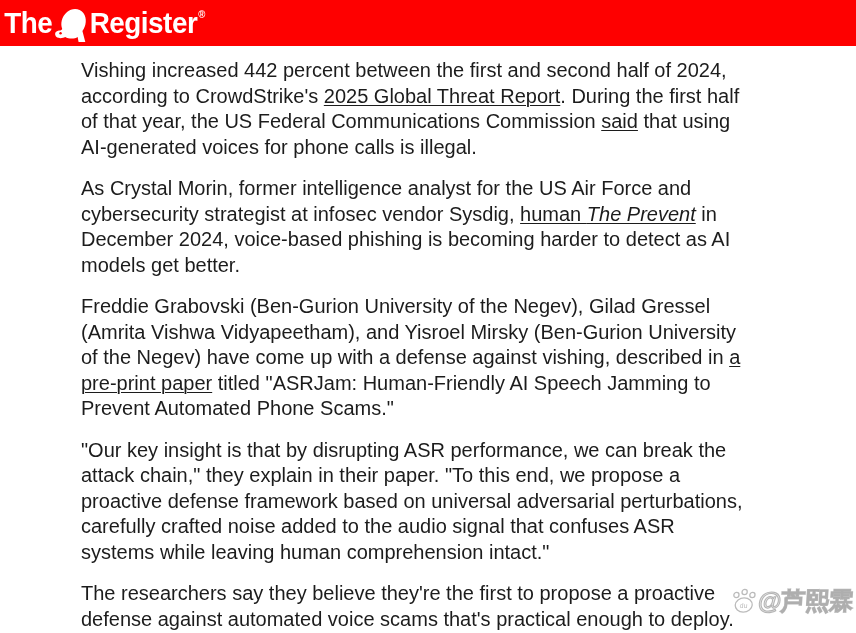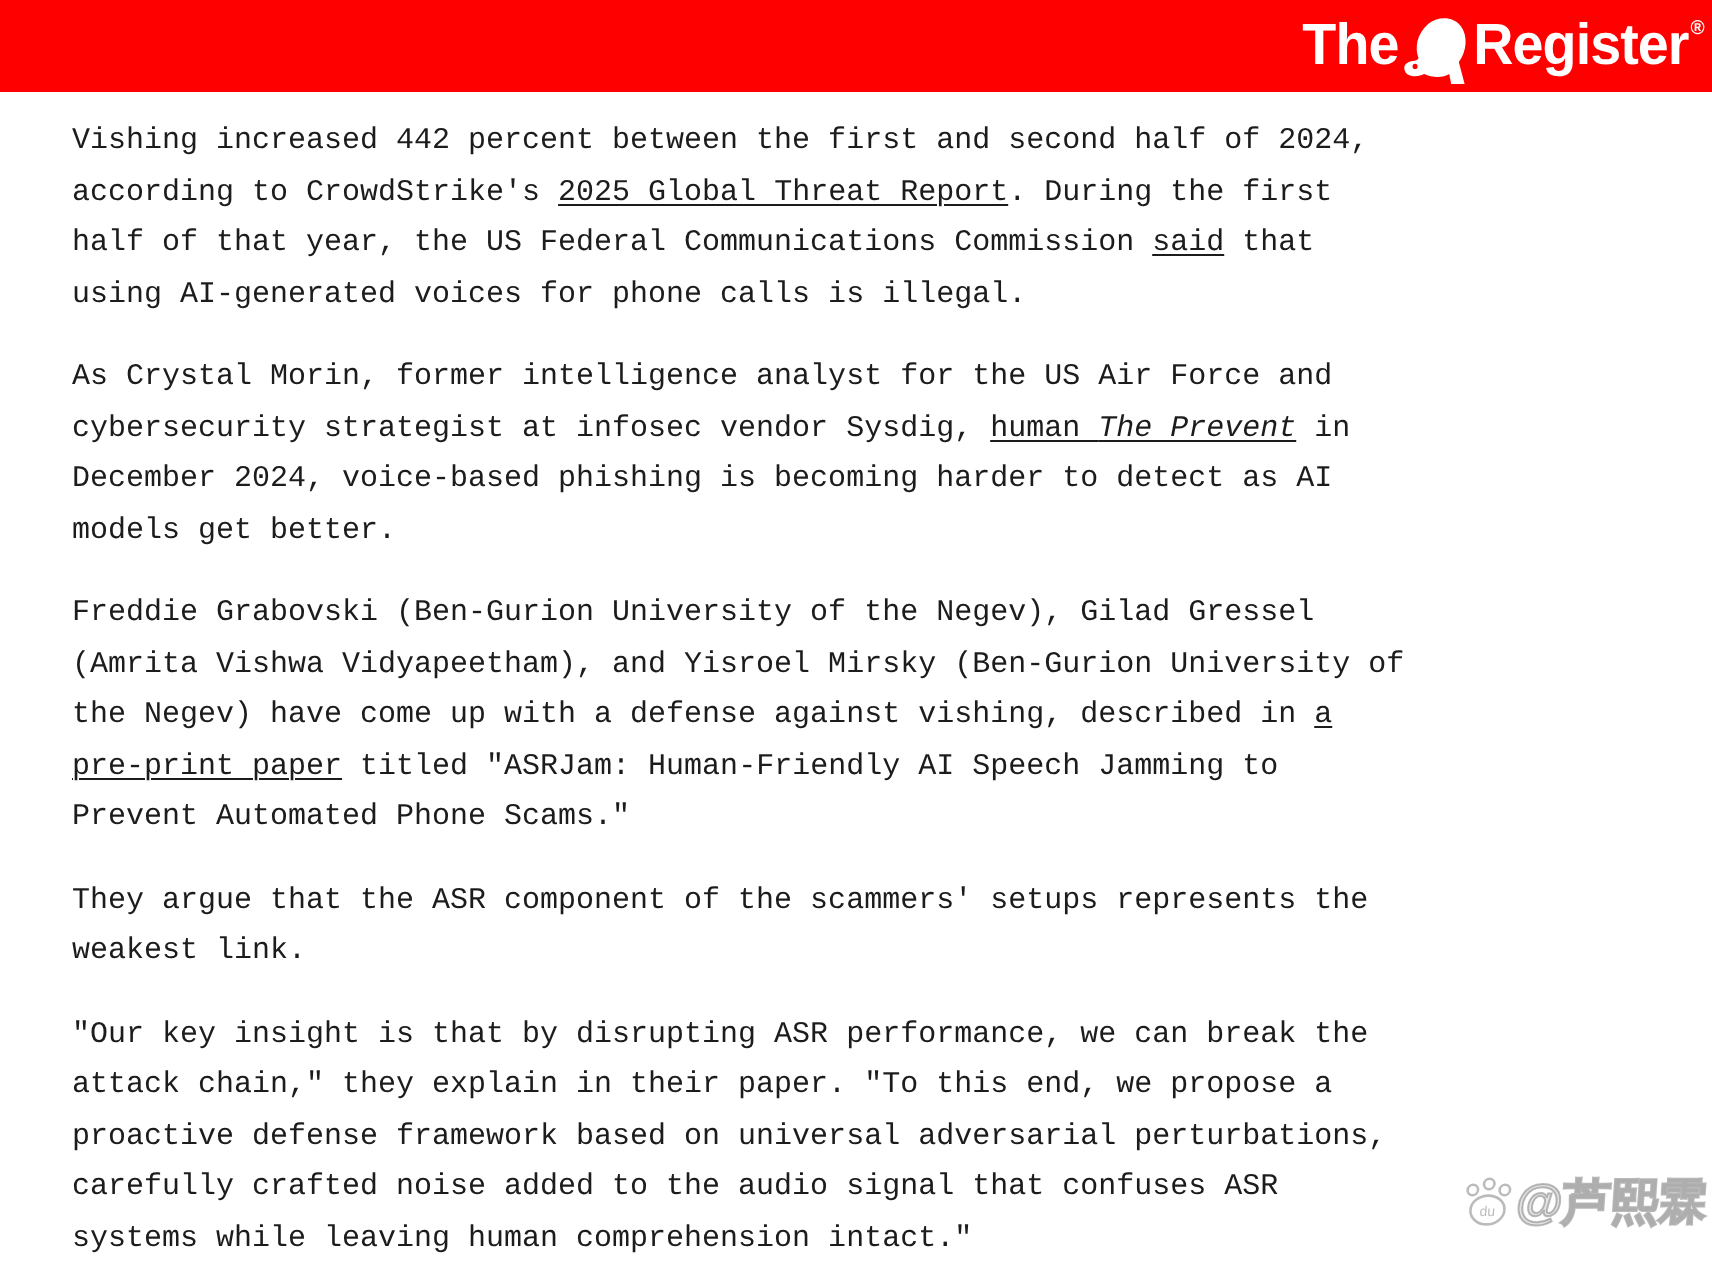--- a/index.html
+++ b/index.html
@@ -9,21 +9,21 @@
     font-family: "Liberation Sans", "DejaVu Sans", sans-serif;
     position: relative;
   }
 
   
   .masthead {
     height: 46px;
     width: 100%;
     display: flex;
     align-items: center;
-    justify-content: flex-end;
+    justify-content: flex-start;
   }
   .logo {
     display: flex;
     align-items: center;
     color: #ffffff;
     font-weight: bold;
     font-size: 29px;
     letter-spacing: -0.5px;
     transform: scaleX(0.96);
   }
@@ -32,27 +32,26 @@
   .logo sup.tm {
     font-size: 10px;
     font-weight: bold;
     position: relative;
     top: -9px;
     margin-left: 1px;
   }
 
   
   .article {
-    margin-left: 36px;
+    margin-left: 81px;
     width: 672px;
     padding-top: 12px;
     color: #1c1c1c;
-    font-size: 15px;
+    font-size: 20px;
     line-height: 25.5px;
-    font-family: Liberation Mono, monospace;
   }
   .article p.para { margin-bottom: 16px; }
   a.inline-link {
     color: #1c1c1c;
     text-decoration: underline;
     text-decoration-thickness: 1px;
     text-underline-offset: 2px;
     cursor: pointer;
   }
   a.inline-link.italic { font-style: italic; }
@@ -90,22 +89,22 @@
     </svg>
     <span class="word">Register</span>
     <sup class="tm">®</sup>
   </div>
 </header>
 
 <main class="article" style="color: rgb(28, 28, 28);">
     <p class="para"><span>Vishing increased 442 percent between the first and second half of 2024, according to CrowdStrike's </span><a href="#" class="inline-link">2025 Global Threat Report</a><span>. During the first half of that year, the US Federal Communications Commission </span><a href="#" class="inline-link">said</a><span> that using AI-generated voices for phone calls is illegal.</span></p>
     <p class="para"><span>As Crystal Morin, former intelligence analyst for the US Air Force and cybersecurity strategist at infosec vendor Sysdig, </span><a href="#" class="inline-link">human </a><a href="#" class="inline-link italic">The Prevent</a><span> in December 2024, voice-based phishing is becoming harder to detect as AI models get better.</span></p>
     <p class="para"><span>Freddie Grabovski (Ben-Gurion University of the Negev), Gilad Gressel (Amrita Vishwa Vidyapeetham), and Yisroel Mirsky (Ben-Gurion University of the Negev) have come up with a defense against vishing, described in </span><a href="#" class="inline-link">a pre-print paper</a><span> titled "ASRJam: Human-Friendly AI Speech Jamming to Prevent Automated Phone Scams."</span></p>
-    <p class="para"><span>They argue that the ASR component of the scammers' setups represents the weakest link.</span></p>
     <p class="para"><span>"Our key insight is that by disrupting ASR performance, we can break the attack chain," they explain in their paper. "To this end, we propose a proactive defense framework based on universal adversarial perturbations, carefully crafted noise added to the audio signal that confuses ASR systems while leaving human comprehension intact."</span></p>
+    <p class="para"><span>The researchers say they believe they're the first to propose a proactive defense against automated voice scams that's practical enough to deploy.</span></p>
   </main>
 
 <div class="watermark">
   <svg width="26" height="26" viewBox="0 0 26 26" aria-hidden="true">
     <circle cx="5" cy="7" r="2.6" fill="none" stroke="#8f8f8f" stroke-width="1.3"></circle>
     <circle cx="13" cy="4" r="2.6" fill="none" stroke="#8f8f8f" stroke-width="1.3"></circle>
     <circle cx="21" cy="7" r="2.6" fill="none" stroke="#8f8f8f" stroke-width="1.3"></circle>
     <ellipse cx="13" cy="17" rx="8.5" ry="7.2" fill="none" stroke="#8f8f8f" stroke-width="1.3"></ellipse>
     <text x="13" y="20" text-anchor="middle" font-size="7" fill="#8f8f8f">du</text>
   </svg>

